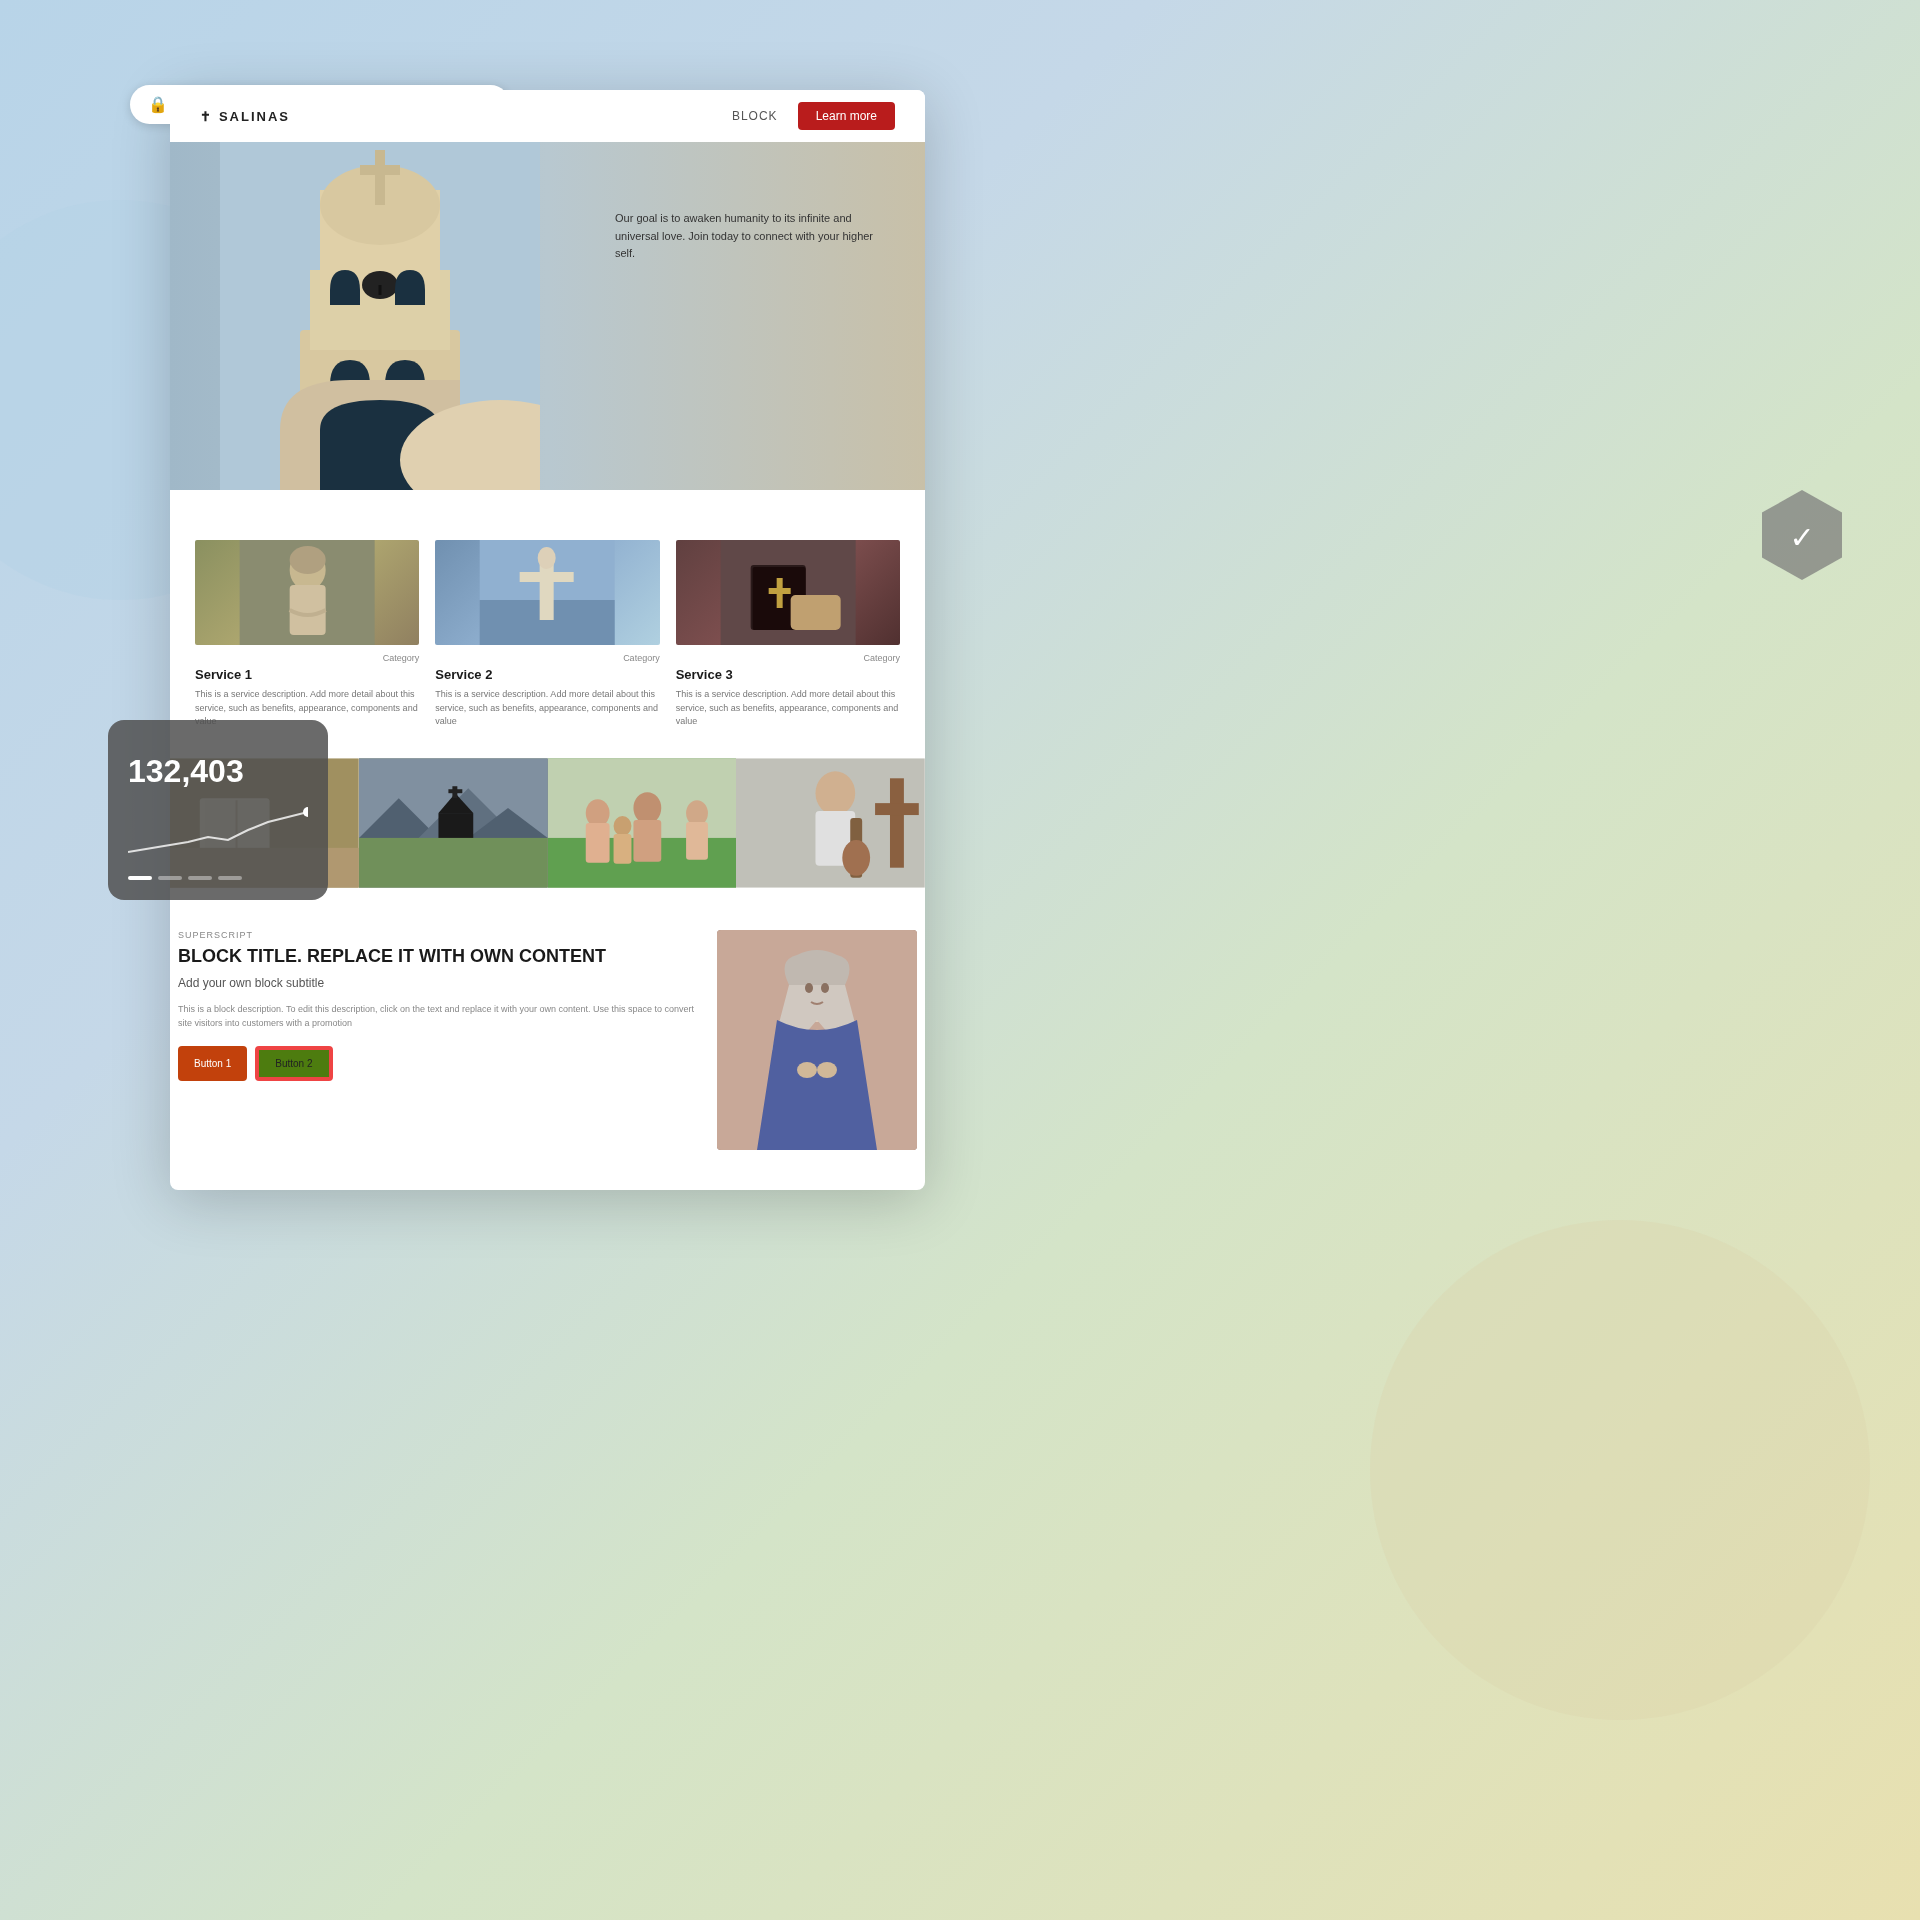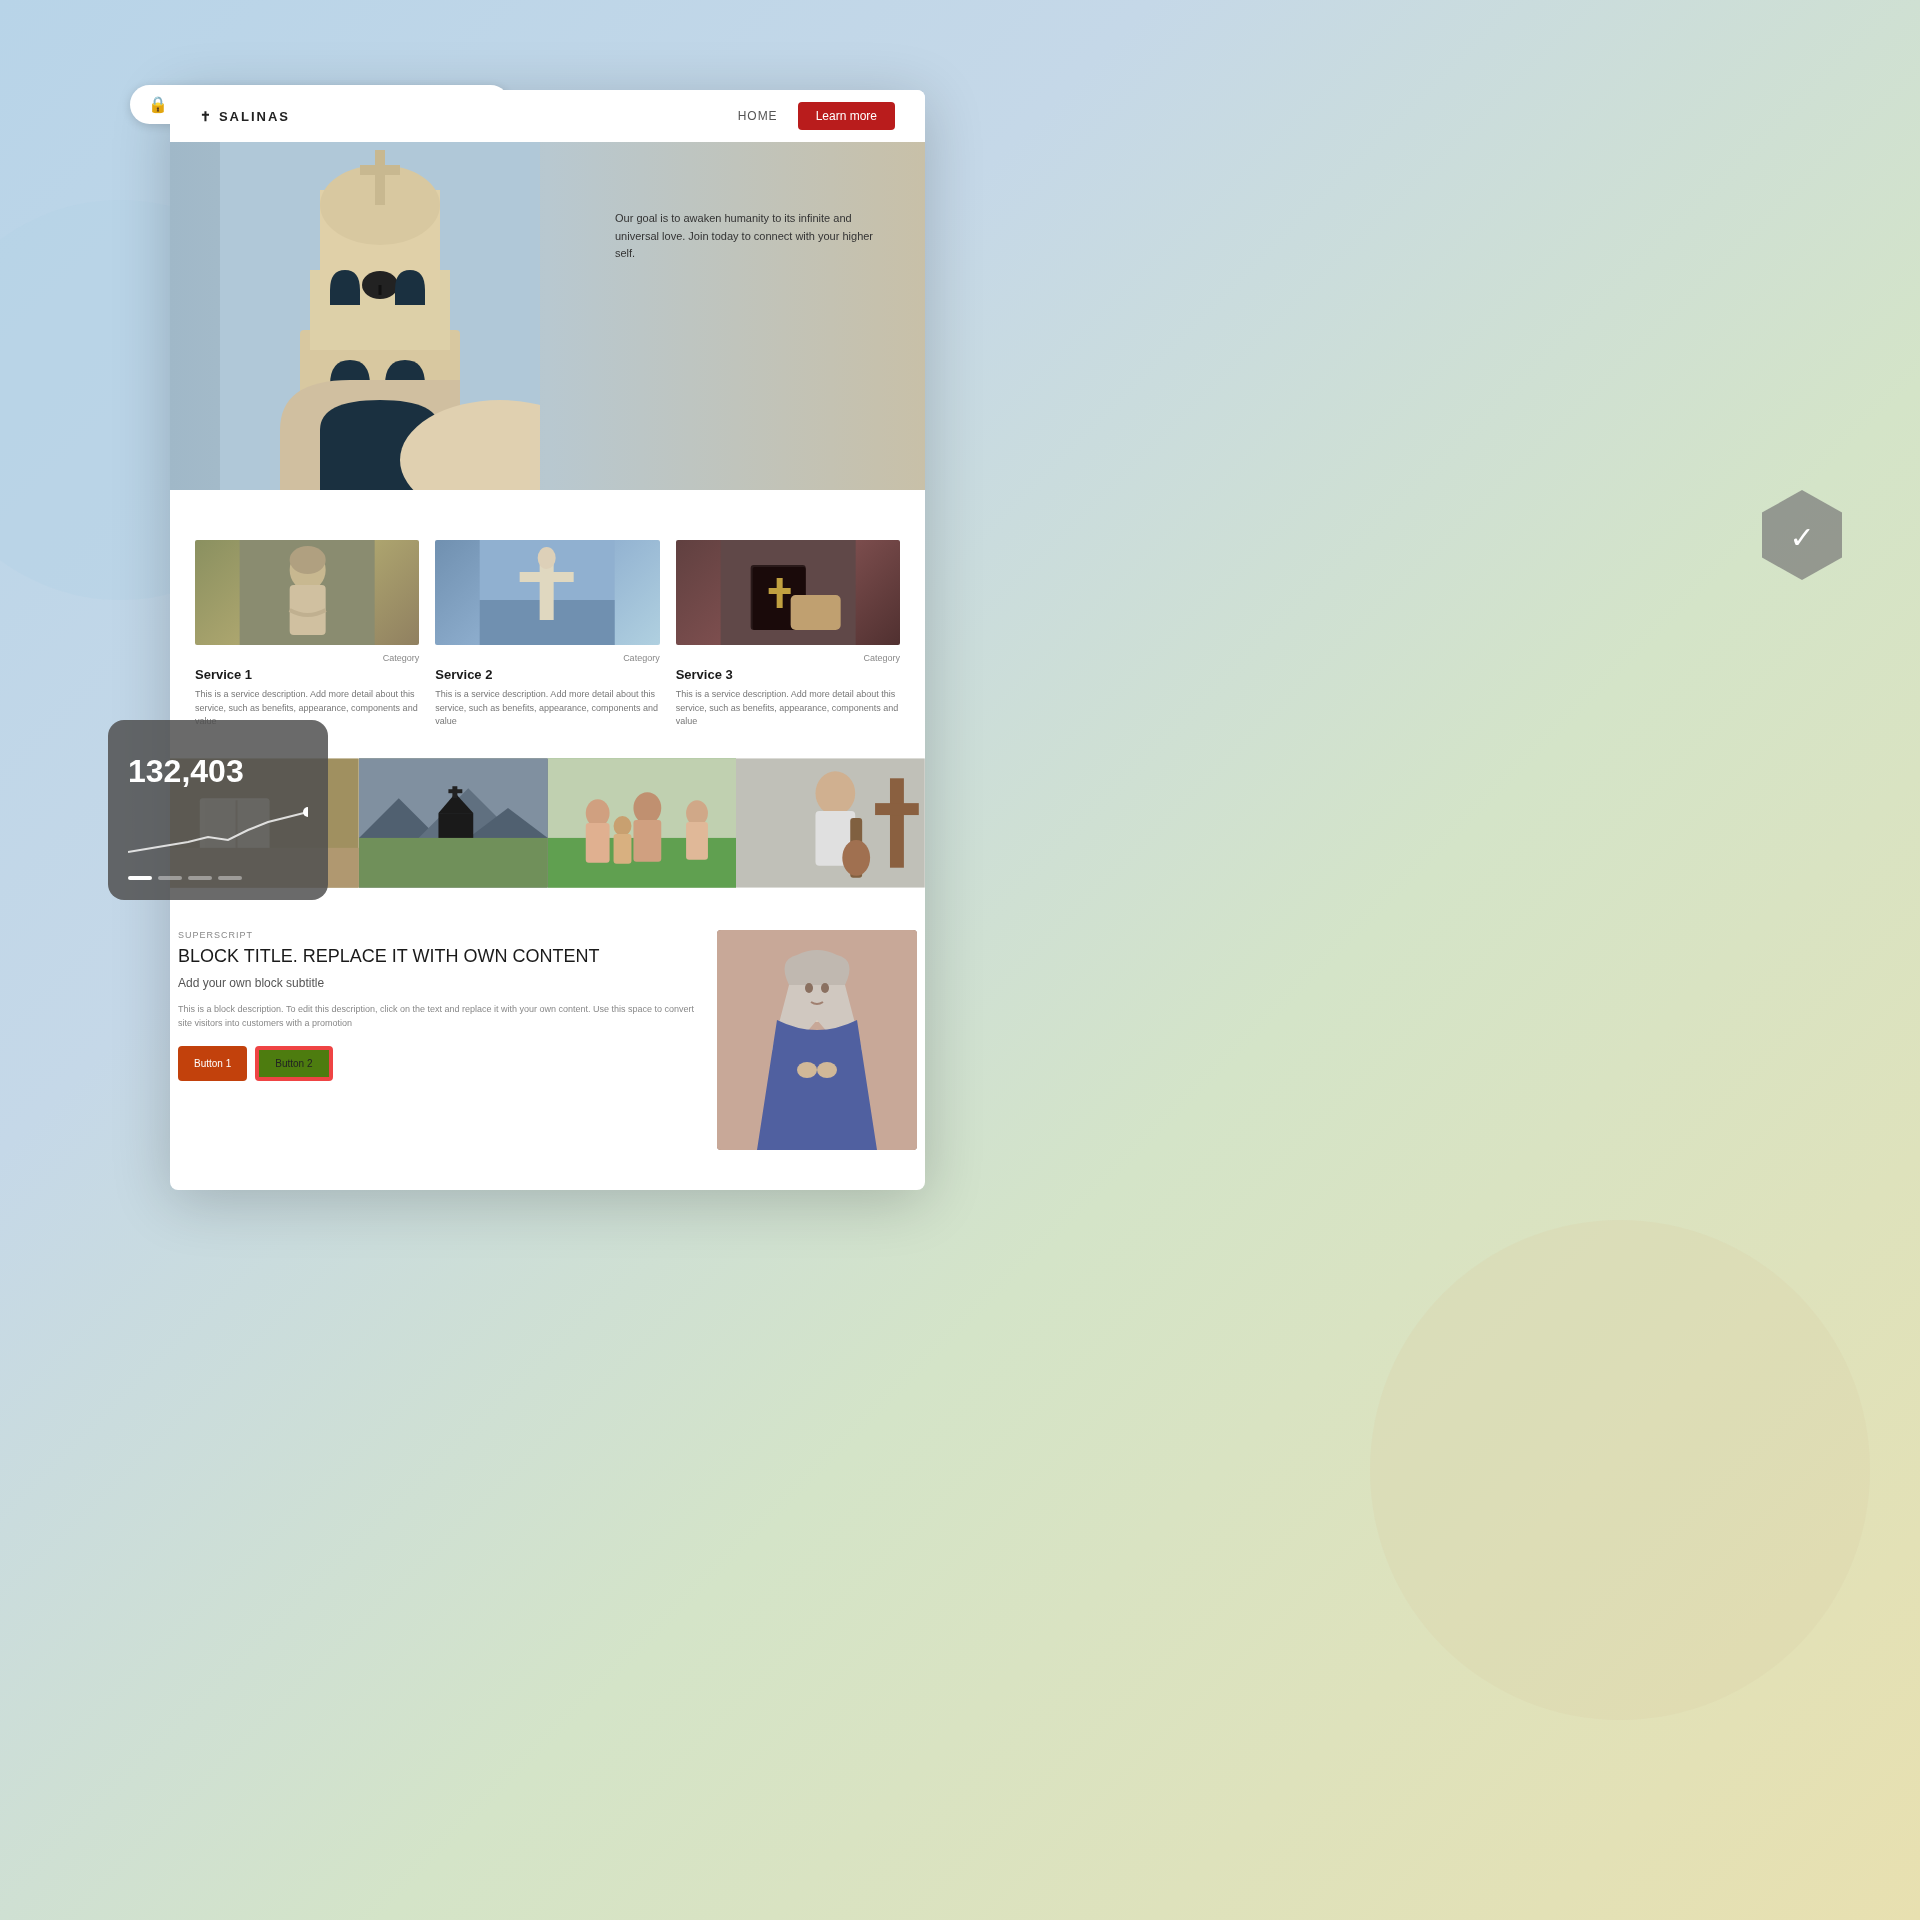--- a/index.html
+++ b/index.html
@@ -221,21 +221,21 @@
     .superscript-label {
       font-family: Arial, sans-serif;
       font-size: 9px;
       letter-spacing: 1px;
       color: #888;
       margin-bottom: 6px;
     }
     .block-title {
       font-family: Arial, sans-serif;
       font-size: 18px;
-      font-weight: 400;
+      font-weight: 700;
       color: #1a1a1a;
       margin-bottom: 8px;
       line-height: 1.2;
     }
     .block-subtitle {
       font-family: Arial, sans-serif;
       font-size: 12px;
       color: #555;
       margin-bottom: 12px;
     }
@@ -367,21 +367,21 @@
 </div>
 
 <div class="website-mockup">
 
   <div class="site-nav">
     <div class="nav-logo">
       <span>✝</span>
       <span>SALINAS</span>
     </div>
     <div class="nav-links">
-      <span class="nav-home">HOME</span>
+      <span class="nav-home">BLOCK</span>
       <button class="nav-btn">Learn more</button>
     </div>
   </div>
 
   <div class="hero-section">
 
     <div class="tower-container">
       <svg width="320" height="360" viewBox="0 0 320 360">
 
         <rect x="0" y="0" width="320" height="360" fill="#b0c8d8"></rect>

